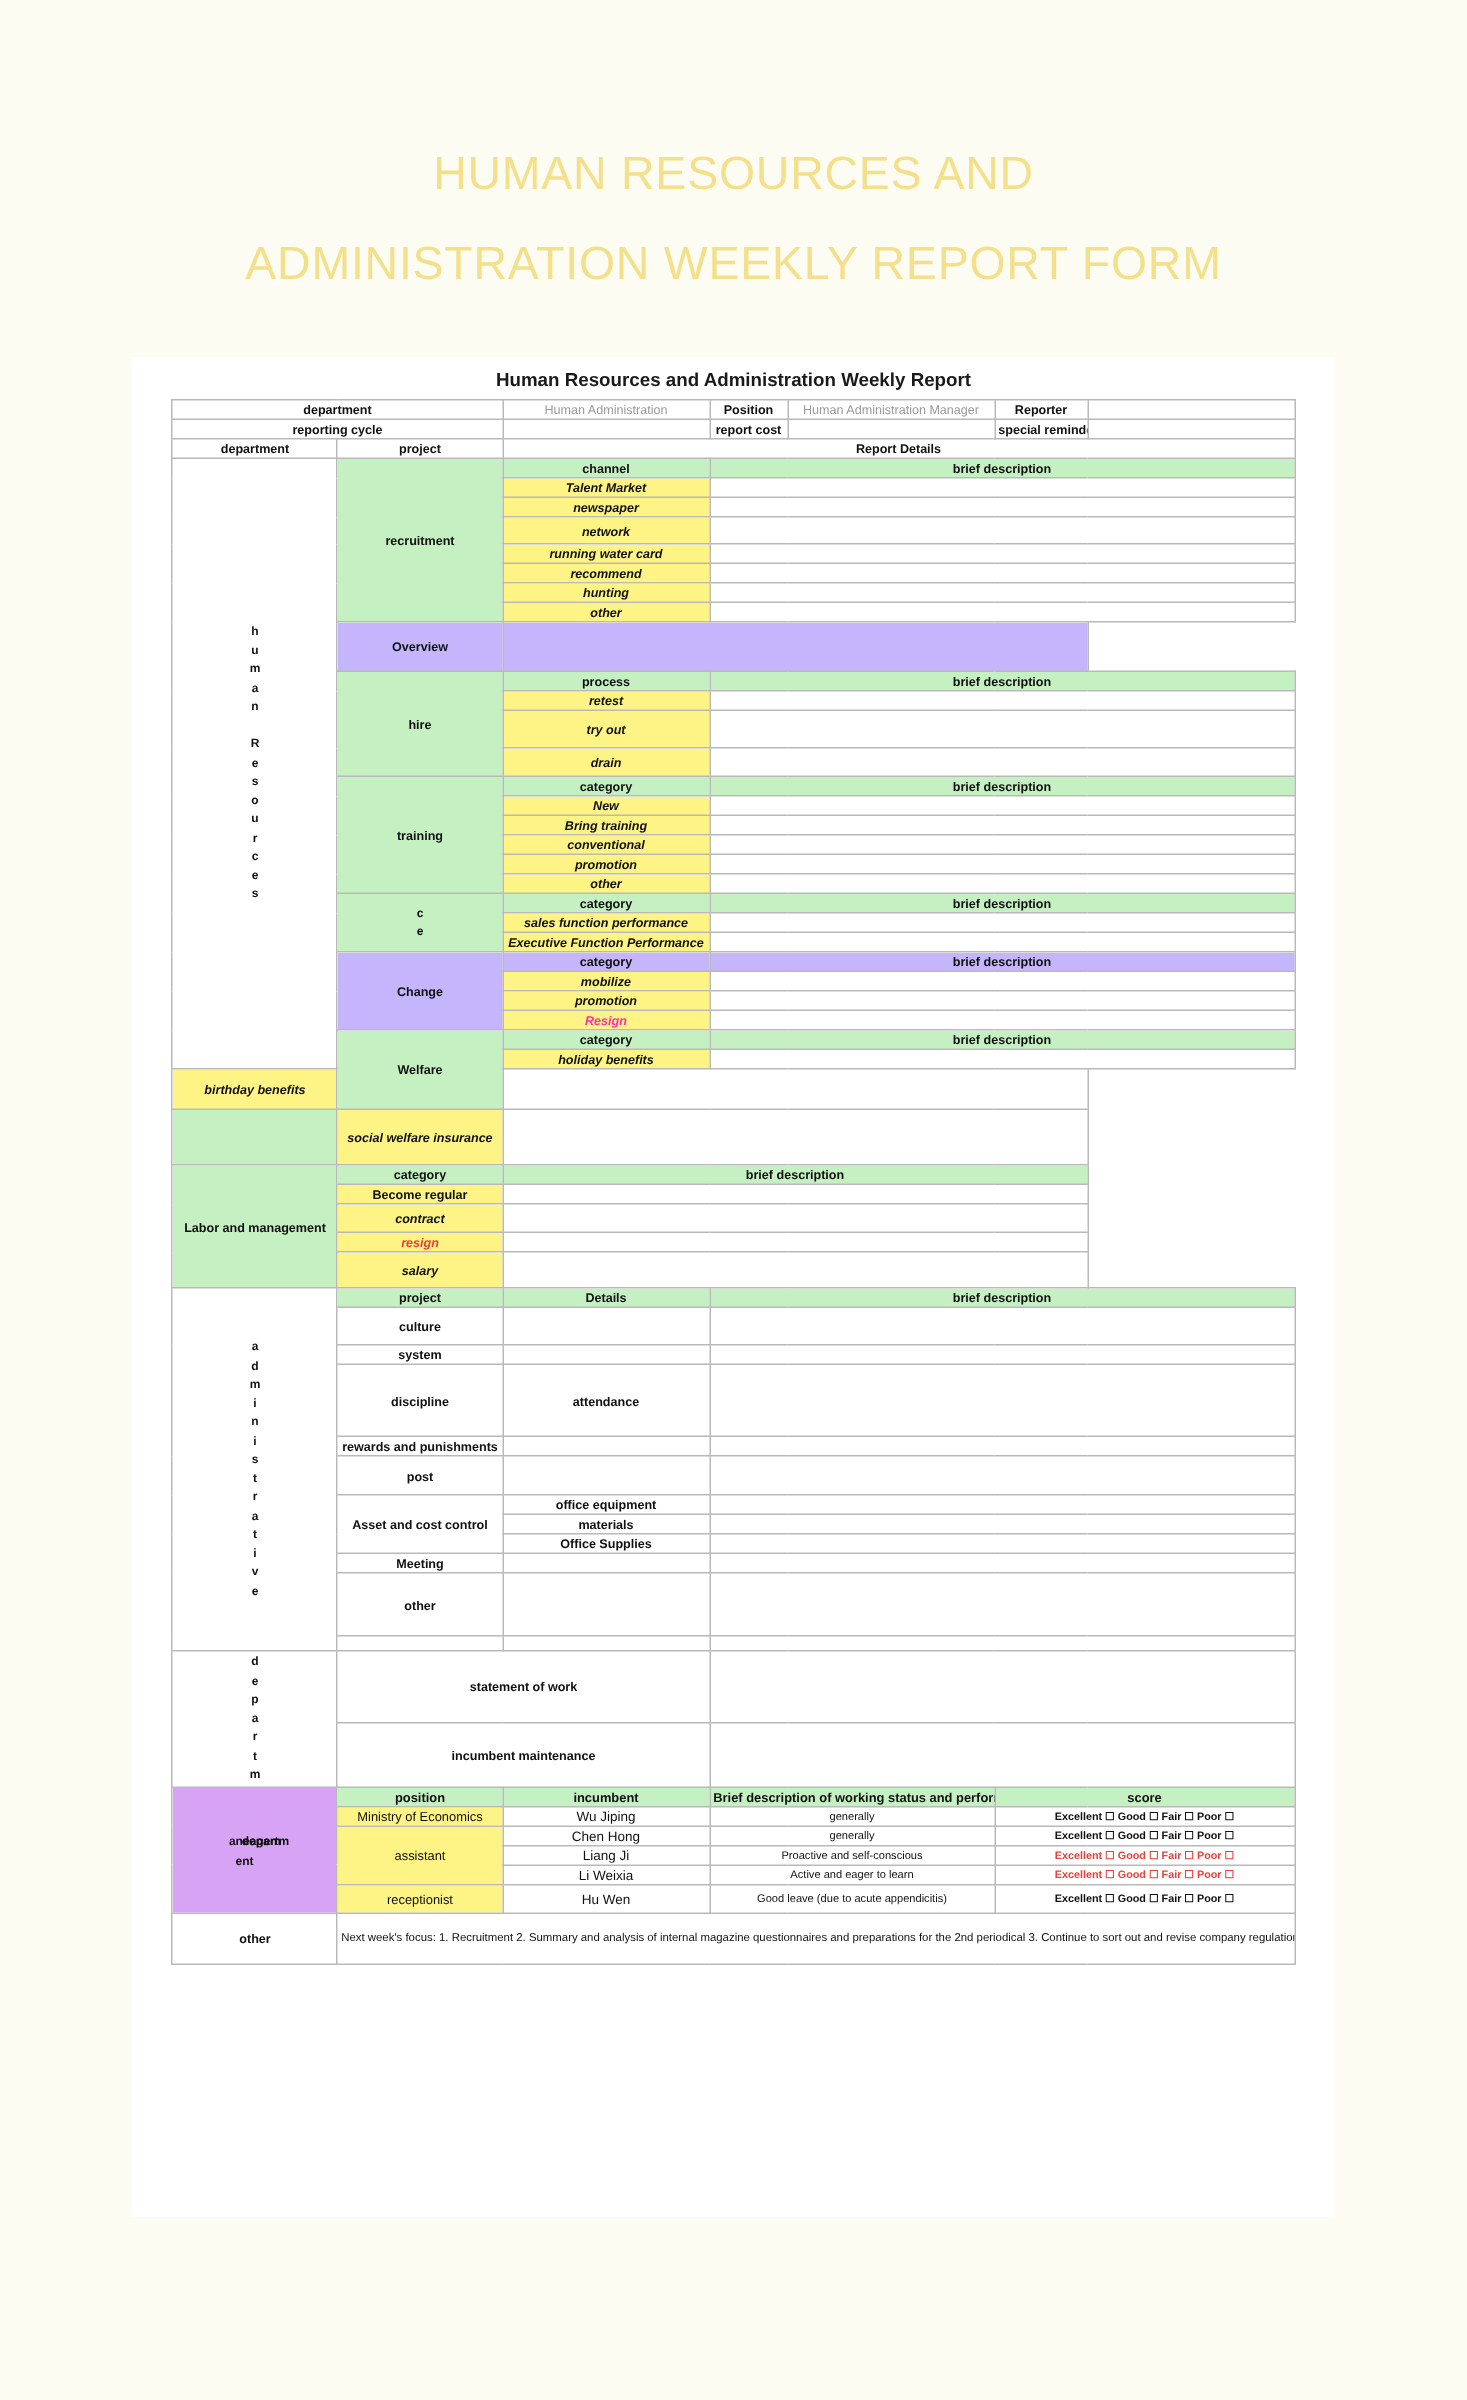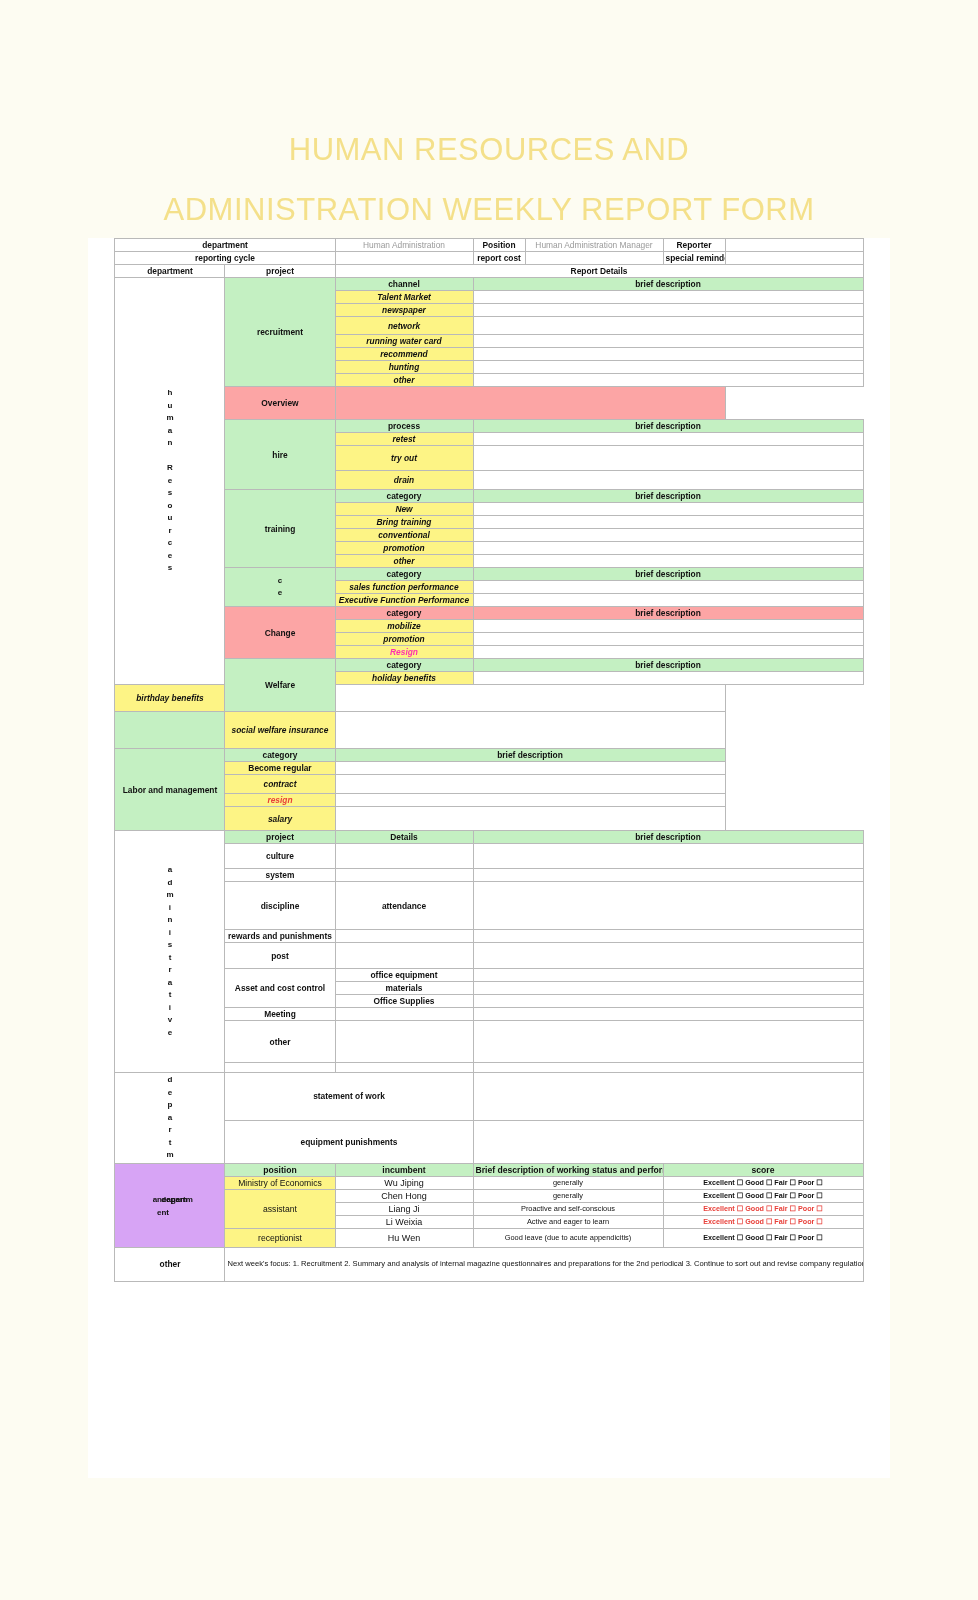--- a/index.html
+++ b/index.html
@@ -9,21 +9,21 @@
     font-family:"Liberation Sans",sans-serif;
     overflow:hidden;
   }
   .page-title{
     text-align:center;
     color:#f4e08a;
     font-size:31px;
     font-weight:400;
     line-height:60px;
     letter-spacing:.5px;
-    padding-top:120px;
+    padding-top:86px;
   }
   .sheet{
     position:absolute;
     left:88px;top:238px;
     width:802px;height:1240px;
     background:#ffffff;
     box-sizing:border-box;
   }
   .sheet-title{
     text-align:center;
@@ -46,21 +46,21 @@
     text-align:center;
     vertical-align:middle;
     overflow:hidden;
     white-space:nowrap;
   }
   .b{font-weight:bold;}
   .i{font-style:italic;font-weight:bold;}
   .grey{color:#9a9a9a;}
   .green{background:#c4f0c2;}
   .yellow{background:#fdf485;}
-  .orange{background:#fca5a5;}
+  .orange{background:#c4b5fd;}
   .purple{background:#d7a4f5;}
   .blank{background:#ffffff;}
   .topline td{border-top:2px solid #6f6f6f;}
   .vert{
     font-size:8px;
     line-height:12.5px;
     font-weight:bold;
     letter-spacing:0;
   }
   .vert span{display:block;}
@@ -81,20 +81,21 @@
 </style>
 </head>
 <body>
 
 <div class="page-title">
   <div>HUMAN RESOURCES AND</div>
   <div>ADMINISTRATION WEEKLY REPORT FORM</div>
 </div>
 
 <div class="sheet">
+  <div class="sheet-title">Human Resources and Administration Weekly Report</div>
 
   <table class="grid">
     <colgroup>
       <col style="width:110px">
         <col style="width:110px">
         <col style="width:138px">
       <col style="width:52px">
         <col style="width:138px">
         <col style="width:62px">
         <col style="width:138px">
@@ -380,21 +381,21 @@
             <span>p</span>
             <span>a</span>
             <span>r</span>
             <span>t</span>
             <span>m</span>
       </td>
       <td colspan="2" class="b">statement of work</td>
       <td colspan="4"></td>
     </tr>
     <tr style="height:38px">
-      <td colspan="2" class="b">equipment punishments</td>
+      <td colspan="2" class="b">incumbent maintenance</td>
       <td colspan="4"></td>
     </tr>
 
     <tr>
       <td rowspan="6" class="purple" style="position:relative;padding:0">
         <div class="overlapwrap">
           <div class="ov ov1" style="top:2px">
             <span>e</span><span>n</span><span>t</span>
           </div>
           <div class="ov ov2" style="top:-11px">

